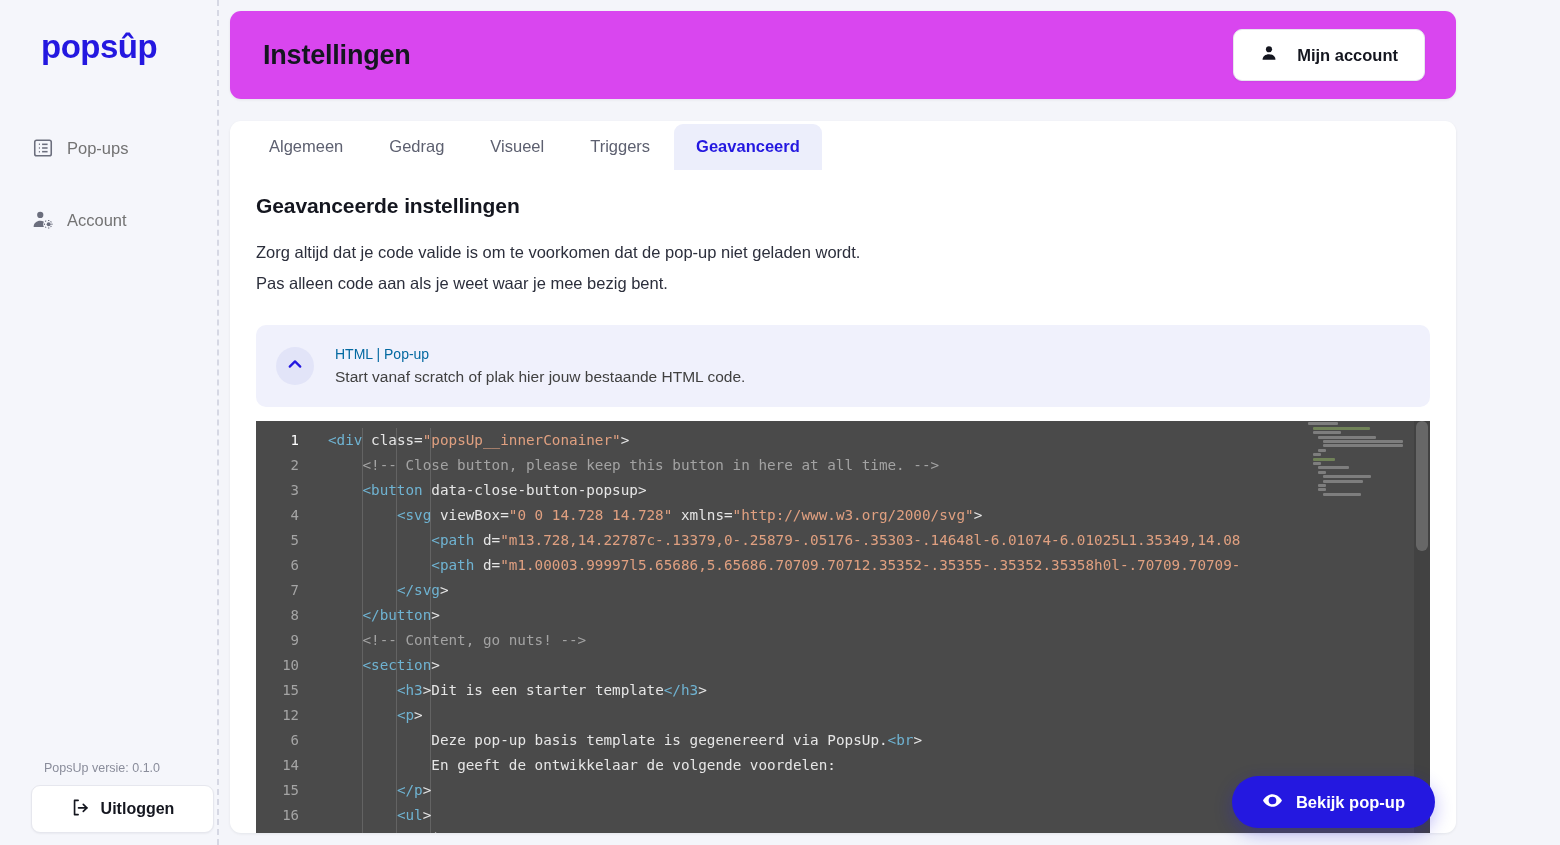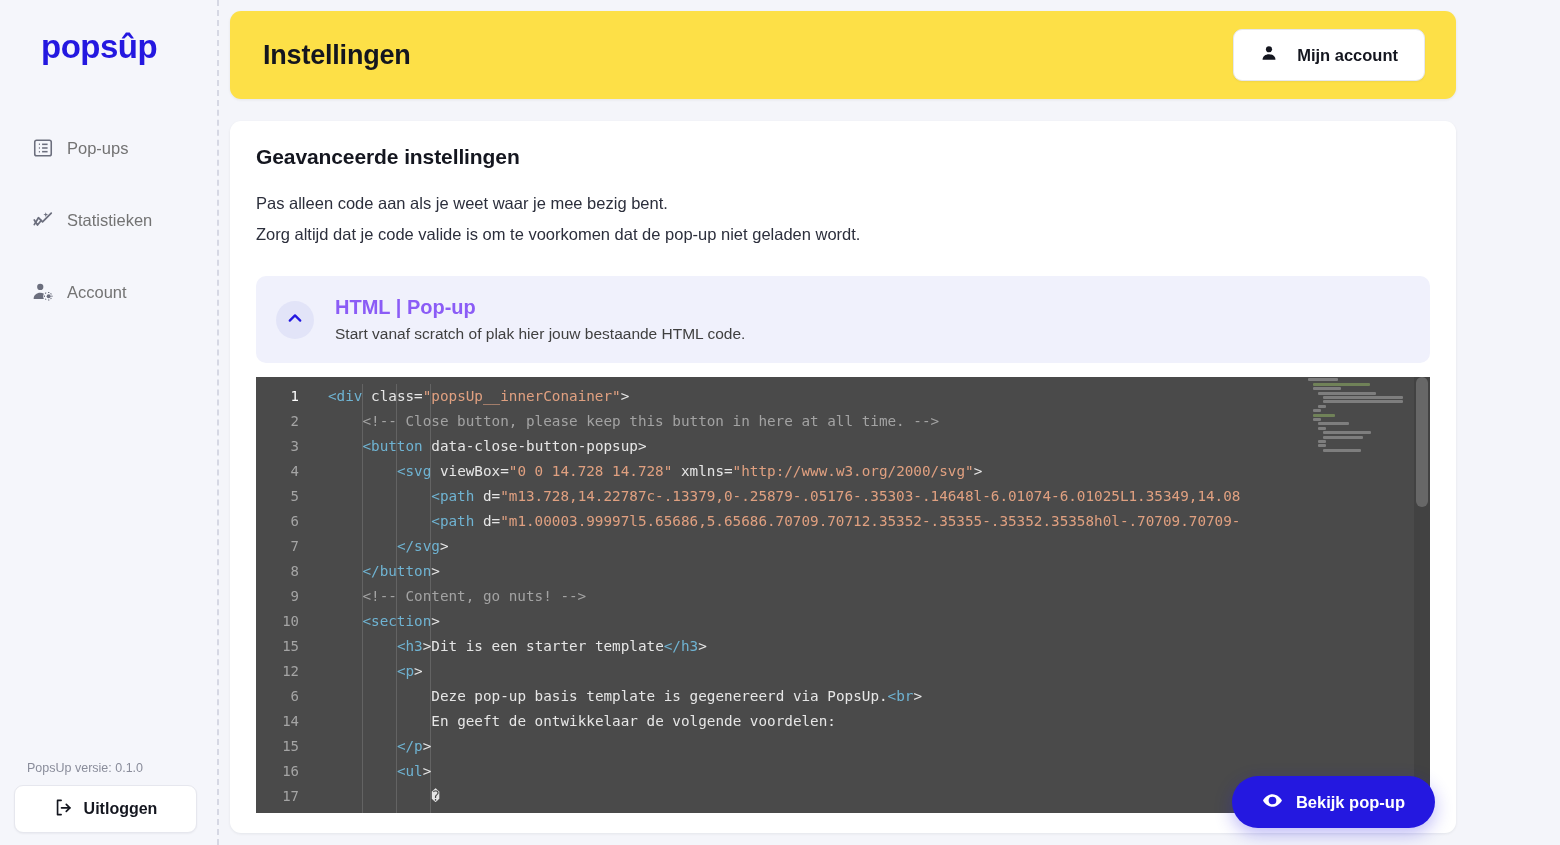--- a/index.html
+++ b/index.html
@@ -28,37 +28,37 @@
   .nav-item {
     display: flex; align-items: center; gap: 13px;
     padding: 9px 0 9px 32px;
     margin-bottom: 32px;
     cursor: pointer;
   }
   .nav-item .label { font-size: 16.5px; color: #737373; }
   .nav-ico { width: 22px; height: 22px; display: block; color: #6b6e7d; }
   .nav-ico svg { display: block; width: 22px; height: 22px; }
 
-  .side-bottom { position: absolute; left: 0; bottom: 12px; width: 219px; padding: 0 14px; }
+  .side-bottom { position: absolute; left: 17px; bottom: 12px; width: 219px; padding: 0 14px; }
   .version { font-size: 12.5px; color: #8a8d9b; margin: 0 0 10px 13px; }
   .logout-btn {
     width: 183px; height: 48px;
     background: #ffffff; border: 1px solid #e6e7ee; border-radius: 9px;
     display: flex; align-items: center; justify-content: center; gap: 11px;
     font-size: 16px; font-weight: bold; color: #14161f;
     box-shadow: 0 1px 2px rgba(20,22,31,.05);
     cursor: pointer;
   }
   .logout-btn svg { width: 19px; height: 19px; }
 
   
   .main { flex: 1; position: relative; padding: 11px 16px 0 11px; overflow: hidden; }
 
   .topbar {
-    background: #fde047; border-radius: 11px;
+    background: #d946ef; border-radius: 11px;
     height: 88px;
     display: flex; align-items: center; justify-content: space-between;
     padding: 0 31px 0 33px;
     box-shadow: 0 1px 3px rgba(20,22,31,.07);
   }
   .page-title { font-size: 27px; font-weight: bold; color: #14161f; letter-spacing: -.2px; }
   .account-btn {
     height: 52px; padding: 0 26px;
     background: #fff; border: 1px solid #e6e7ee; border-radius: 9px;
     display: flex; align-items: center; gap: 19px;
@@ -97,21 +97,21 @@
     padding: 20px 22px 20px 20px;
     min-height: 82px;
   }
   .acc-toggle {
     width: 38px; height: 38px; flex: 0 0 38px;
     background: #e2e4f8; border-radius: 50%;
     display: flex; align-items: center; justify-content: center;
     cursor: pointer;
   }
   .acc-toggle svg { width: 18px; height: 18px; color: #2418e0; }
-  .acc-title { font-size: 20px; font-weight: bold; color: #8b5cf6; }
+  .acc-title { font-size: 14px; font-weight: normal; color: #0369a1; }
   .acc-sub { font-size: 15.5px; color: #404040; margin-top: 6px; }
 
   
   .editor {
     margin-top: 14px;
     background: #4a4a4a;
     height: 436px;
     position: relative;
     overflow: hidden;
     font-family: "DejaVu Sans Mono", "Liberation Mono", monospace;
@@ -180,30 +180,20 @@
               <line x1="11" y1="8" x2="17" y2="8"></line>
             <line x1="7.5" y1="12" x2="8.6" y2="12"></line>
               <line x1="11" y1="12" x2="17" y2="12"></line>
             <line x1="7.5" y1="16" x2="8.6" y2="16"></line>
               <line x1="11" y1="16" x2="17" y2="16"></line>
           </svg>
         </span>
         <span class="label">Pop-ups</span>
       </div>
 
-      <div class="nav-item">
-        <span class="nav-ico">
-          <svg viewBox="0 0 24 24" fill="none" stroke="currentColor" stroke-width="1.9" stroke-linecap="round" stroke-linejoin="round">
-            <polyline points="2.5,17 7,9.5 11.5,14 21,4.5"></polyline>
-            <polyline points="2.5,12 6,17.5 10,12.5"></polyline>
-            <path d="M15 3.5l.7 1.9 1.9.7-1.9.7-.7 1.9-.7-1.9-1.9-.7 1.9-.7z" fill="currentColor" stroke="none"></path>
-          </svg>
-        </span>
-        <span class="label">Statistieken</span>
-      </div>
 
       <div class="nav-item">
         <span class="nav-ico">
           <svg viewBox="0 0 24 24" fill="currentColor">
             <circle cx="9" cy="6.5" r="3.4"></circle>
             <path d="M1.8 19.5c0-4 3.3-6.6 7.2-6.6 1.5 0 2.9.4 4 1.1-.5.8-.8 1.8-.8 2.8 0 1 .3 2 .8 2.7H1.8z"></path>
             <circle cx="18.2" cy="16.6" r="2.2"></circle>
             <path d="M18.2 12.6l.55 1.35 1.45-.3.55 1 -1.05 1.05.5 1.4-1.4.5-.1 1.45h-1.1l-.1-1.45-1.4-.5.5-1.4L15.55 14.65l.55-1 1.45.3z" opacity=".0"></path>
             <g stroke="currentColor" stroke-width="1.5" fill="none">
               <path d="M18.2 13.1v-1.1M18.2 20.1v1.1M21.2 16.6h1.1M14.1 16.6h-1.1M20.3 14.5l.8-.8M15.3 19.5l-.8.8M20.3 18.7l.8.8M15.3 13.7l-.8-.8"></path>
@@ -239,26 +229,33 @@
             <circle cx="12" cy="7" r="4.1"></circle>
             <path d="M3.4 21c0-4.4 3.8-7.3 8.6-7.3s8.6 2.9 8.6 7.3z"></path>
           </svg>
         </span>
         <span>Mijn account</span>
       </button>
     </header>
 
     <section class="panel">
 
+      <div class="tabs">
+        <div class="tab">Algemeen</div>
+        <div class="tab">Gedrag</div>
+        <div class="tab">Visueel</div>
+        <div class="tab">Triggers</div>
+        <div class="tab active">Geavanceerd</div>
+      </div>
 
       <div class="panel-body">
         <h2 class="section-title">Geavanceerde instellingen</h2>
         <div class="section-desc">
+          <div>Zorg altijd dat je code valide is om te voorkomen dat de pop-up niet geladen wordt.</div>
           <div>Pas alleen code aan als je weet waar je mee bezig bent.</div>
-          <div>Zorg altijd dat je code valide is om te voorkomen dat de pop-up niet geladen wordt.</div>
         </div>
 
         <div class="accordion">
           <div class="acc-toggle">
             <span>
               <svg viewBox="0 0 24 24" fill="none" stroke="currentColor" stroke-width="3" stroke-linecap="round" stroke-linejoin="round">
                 <polyline points="5,15.5 12,8.5 19,15.5"></polyline>
               </svg>
             </span>
           </div>

